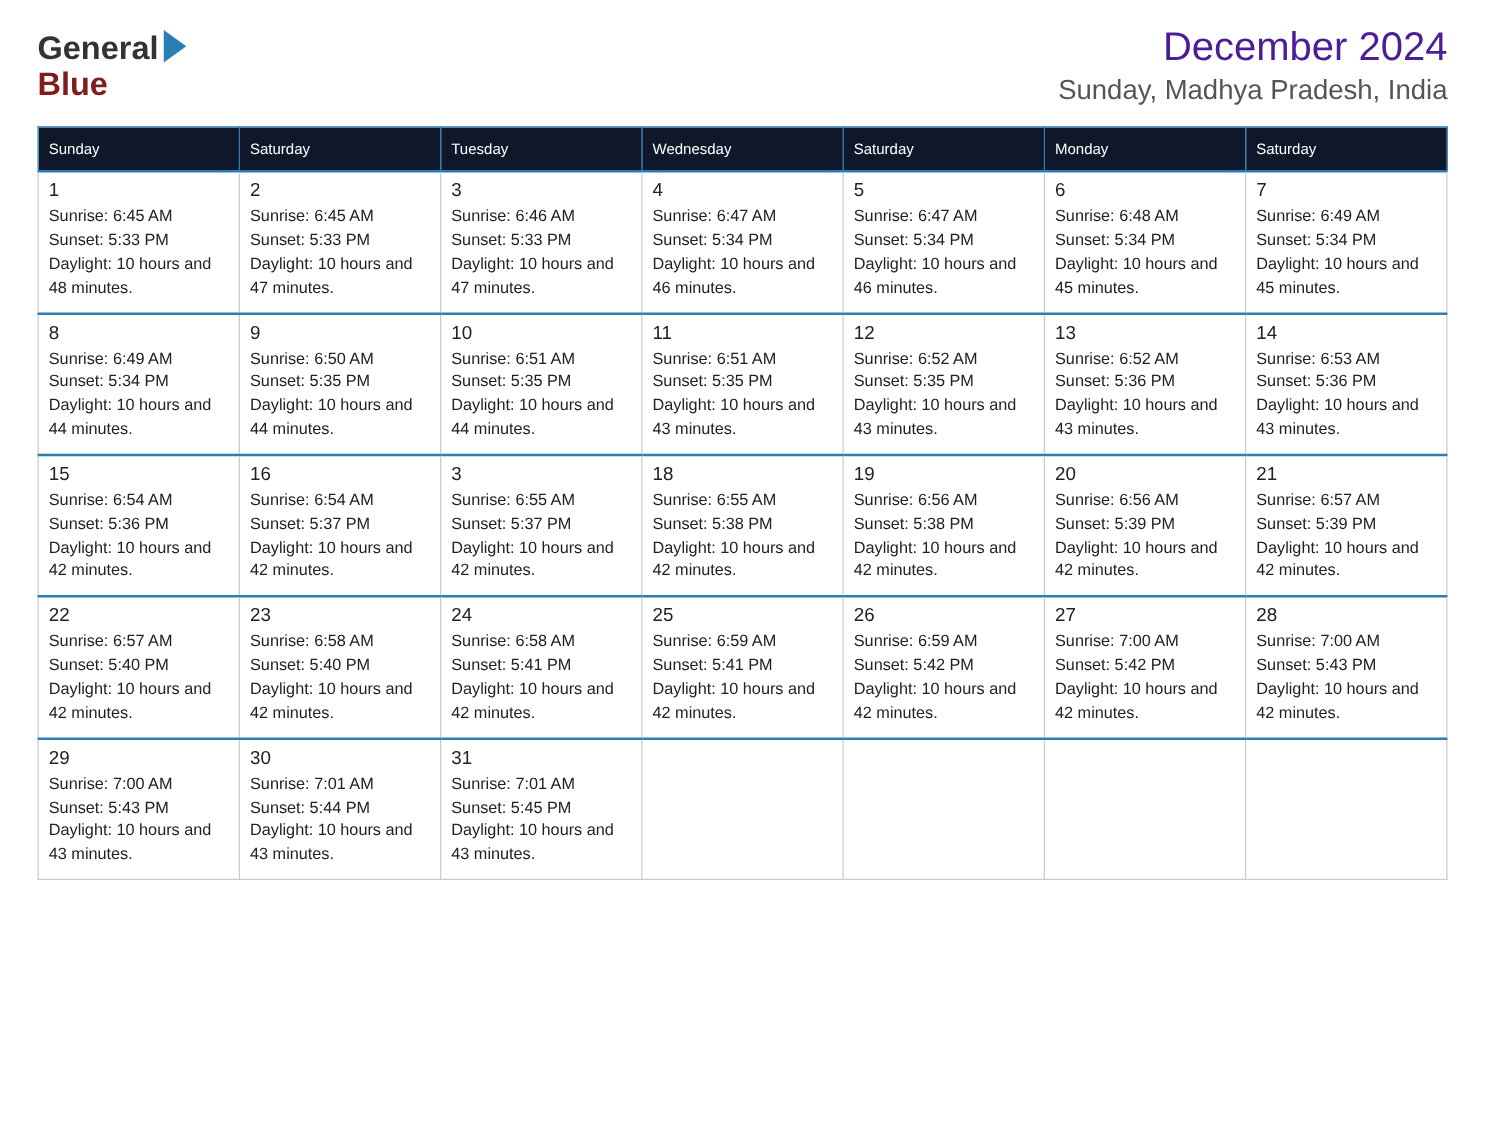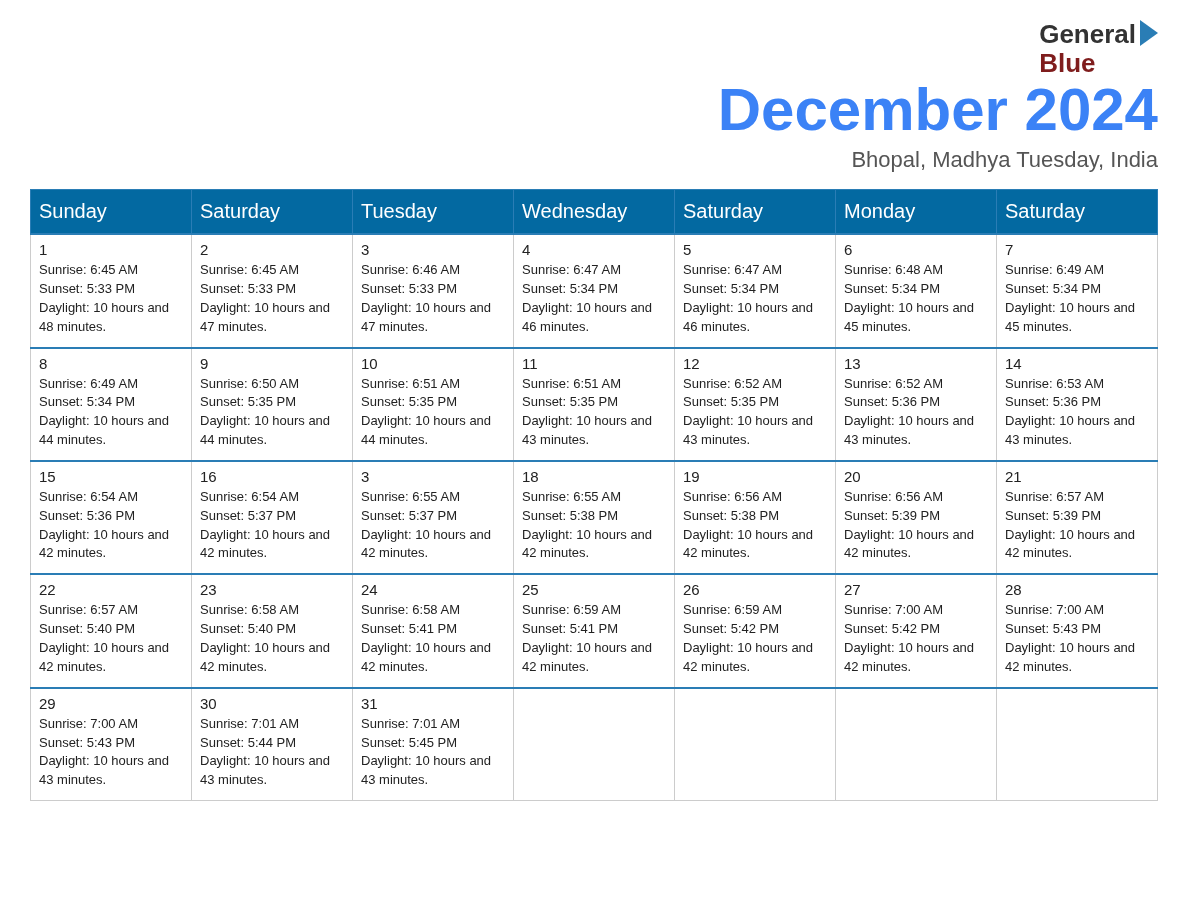--- a/index.html
+++ b/index.html
@@ -6,48 +6,47 @@
     body {
       font-family: Arial, sans-serif;
       background: #fff;
       padding: 20px 30px;
       width: 1188px;
       min-height: 918px;
     }
     .header-area {
       display: flex;
       justify-content: space-between;
-      align-items: flex-end;
+      align-items: center;
       margin-bottom: 16px;
-      flex-direction: column;
     }
     .title-area {
       text-align: right;
     }
     .month-title {
-      font-size: 60px;
-      font-weight: bold;
-      color: #3b82f6;
+      font-size: 32px;
+      font-weight: normal;
+      color: #4c1d95;
       line-height: 1.1;
     }
     .location-title {
       font-size: 22px;
       color: #555;
       margin-top: 4px;
     }
     table {
       width: 100%;
       border-collapse: collapse;
       table-layout: fixed;
     }
     thead th {
-      background-color: #0369a1;
+      background-color: #0f172a;
       color: #fff;
       padding: 10px 8px;
-      font-size: 20px;
+      font-size: 12px;
       font-weight: normal;
       text-align: left;
       border: 1px solid #2a7db5;
     }
     tbody td {
       vertical-align: top;
       padding: 6px 8px 10px 8px;
       border: 1px solid #ccc;
       border-top: 2px solid #2a7db5;
       font-size: 12.5px;
@@ -88,21 +87,21 @@
     <div class="logo-line1">
       <span style="font-size:26px;font-weight:bold;color:#333;">General</span>
       <span style="display:inline-block;margin-left:4px;width:0;height:0;border-style:solid;border-width:13px 0 13px 18px;border-color:transparent transparent transparent #2a7db5;vertical-align:middle;margin-top:-2px;"></span>
     </div>
     <div class="logo-line2">
       <span style="font-size:26px;font-weight:bold;color:#7f1d1d;">Blue</span>
     </div>
   </div>
   <div class="title-area">
     <div class="month-title">December 2024</div>
-    <div class="location-title">Bhopal, Madhya Tuesday, India</div>
+    <div class="location-title">Sunday, Madhya Pradesh, India</div>
   </div>
 </div>
 
 <table>
   <thead>
     <tr>
       <th>Sunday</th>
       <th>Saturday</th>
       <th>Tuesday</th>
       <th>Wednesday</th>

